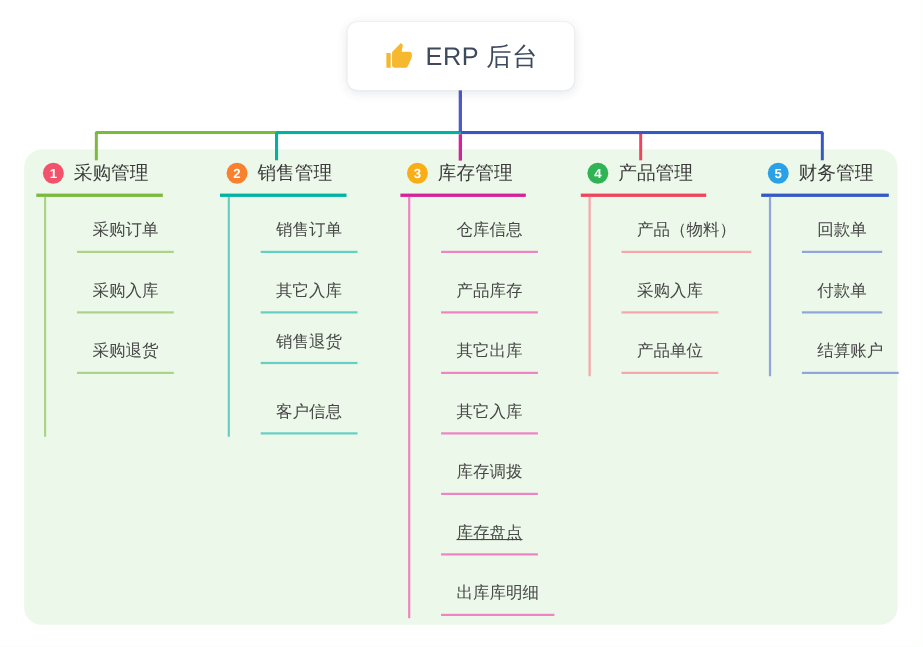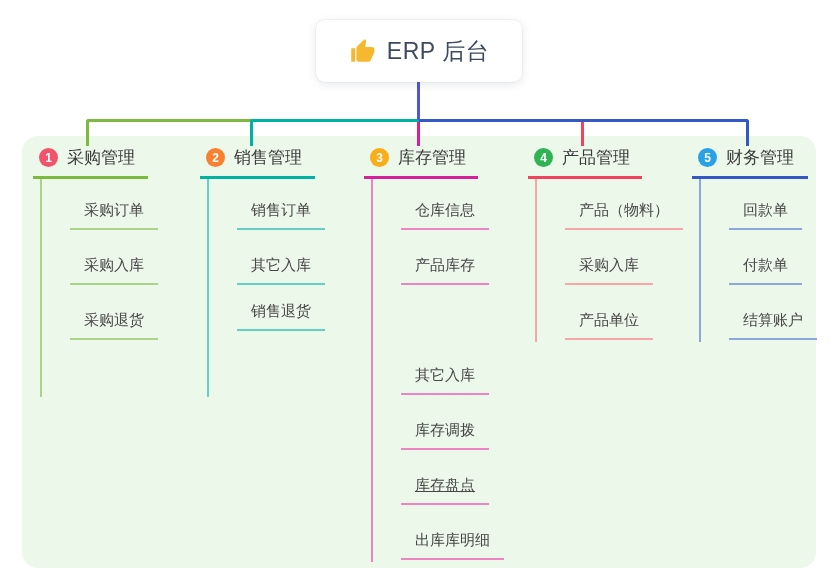--- a/index.html
+++ b/index.html
@@ -85,30 +85,32 @@
 
   <div class="branch" style="left:200px;width:115px;">
     <div class="branch-header" style="border-bottom-color: rgb(0, 178, 162);">
       <span class="badge" style="background-color: rgb(248, 128, 47);">2</span>
       <span>销售管理</span>
     </div>
     <div class="spine" style="top: 33px; height: 218px; background-color: rgb(102, 207, 195);"></div>
     <div class="child" style="top: 54px; border-bottom-color: rgb(102, 207, 195);">销售订单</div>
     <div class="child" style="top: 109px; border-bottom-color: rgb(102, 207, 195);">其它入库</div>
     <div class="child" style="top: 155px; border-bottom-color: rgb(102, 207, 195);">销售退货</div>
+    <div class="child" style="top: 219px; border-bottom-color: rgb(102, 207, 195);">客户信息</div>
   </div>
 
   <div class="branch" style="left:364px;width:114px;">
     <div class="branch-header" style="border-bottom-color: rgb(213, 33, 155);">
       <span class="badge" style="background-color: rgb(249, 174, 23);">3</span>
       <span>库存管理</span>
     </div>
     <div class="spine" style="top: 33px; height: 383px; background-color: rgb(238, 132, 196);"></div>
     <div class="child" style="top: 54px; border-bottom-color: rgb(238, 132, 196);">仓库信息</div>
     <div class="child" style="top: 109px; border-bottom-color: rgb(238, 132, 196);">产品库存</div>
+    <div class="child" style="top: 164px; border-bottom-color: rgb(238, 132, 196);">其它出库</div>
     <div class="child" style="top: 219px; border-bottom-color: rgb(238, 132, 196);">其它入库</div>
     <div class="child" style="top: 274px; border-bottom-color: rgb(238, 132, 196);">库存调拨</div>
     <div class="child" style="top: 329px; border-bottom-color: rgb(238, 132, 196); text-decoration: underline;">库存盘点</div>
     <div class="child" style="top: 384px; border-bottom-color: rgb(238, 132, 196);">出库库明细</div>
   </div>
 
   <div class="branch" style="left:528px;width:114px;">
     <div class="branch-header" style="border-bottom-color: rgb(242, 67, 92);">
       <span class="badge" style="background-color: rgb(47, 179, 85);">4</span>
       <span>产品管理</span>

